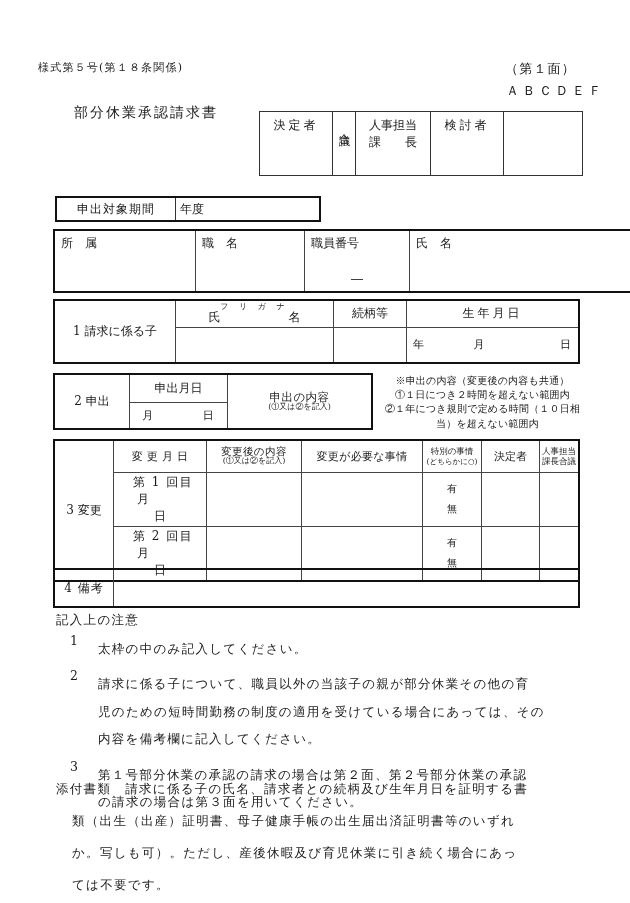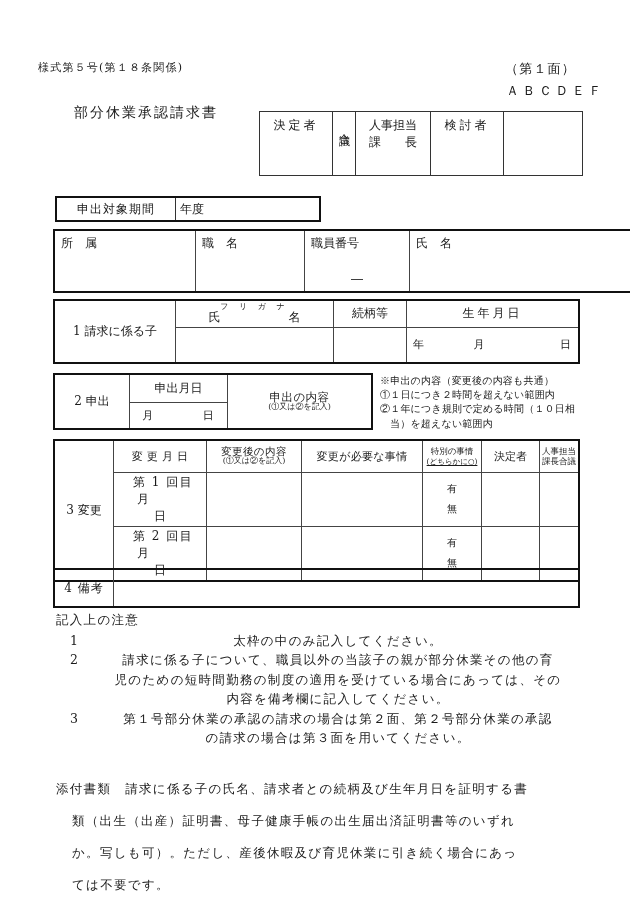--- a/index.html
+++ b/index.html
@@ -200,21 +200,21 @@
     line-height: 1.1;
     letter-spacing: 0;
   }
   #apply-note {
     left: 380px; top: 374px;
     width: 205px;
     font-size: 10px;
     line-height: 1.42;
     letter-spacing: 0.2px;
   }
-  #apply-note div { white-space: nowrap; }
+  #apply-note div { white-space: nowrap; text-align: center; }
   #apply-note .indent { padding-left: 10px; }
 
   
   #change-table {
     left: 53px; top: 439px;
     width: 527px;
     border-collapse: collapse;
     table-layout: fixed;
     border: 2px solid #111;
   }
@@ -231,21 +231,21 @@
   .ch-c5 { width: 56px; }
   .ch-c6 { width: 55px; }
   .ch-c7 { width: auto; }
   .ch-head { height: 32px; }
   .ch-body { height: 40px; }
   .small-head {
     display: block;
     font-size: 8.5px;
     line-height: 1.25;
   }
-  .tiny-sub { display:block; font-size: 7.5px; line-height: 1.2; text-decoration: underline; }
+  .tiny-sub { display:block; font-size: 7.5px; line-height: 1.2; }
   .md-head { font-size: 11px; letter-spacing: 0.3px; }
   .kaime { display:block; font-size:12px; letter-spacing:1.5px; text-align:left; padding-left:18px;}
   .kaime-date { display:block; font-size:12px; letter-spacing:1px; text-align:left; padding-left:22px;}
   .kaime-date span { display:inline-block; }
   .umu { display:block; font-size:10px; line-height:2.0; }
   .spread-hdr {
     letter-spacing: 3px;
     text-indent: 3px;
   }
 
@@ -281,21 +281,21 @@
     margin-bottom: 0px;
   }
   .note-num {
     width: 34px;
     flex: 0 0 34px;
     text-align: left;
     padding-left: 14px;
     box-sizing: border-box;
   }
   .note-body { flex: 1 1 auto; }
-  .note-body p { margin: 0; text-align: center; }
+  .note-body p { margin: 8px; }
   .note-body p + p { text-indent: 0; }
 
   
   #attach {
     left: 56px; top: 779px;
     width: 534px;
     font-size: 12.5px;
     line-height: 1.56;
     letter-spacing: 1.3px;
   }

